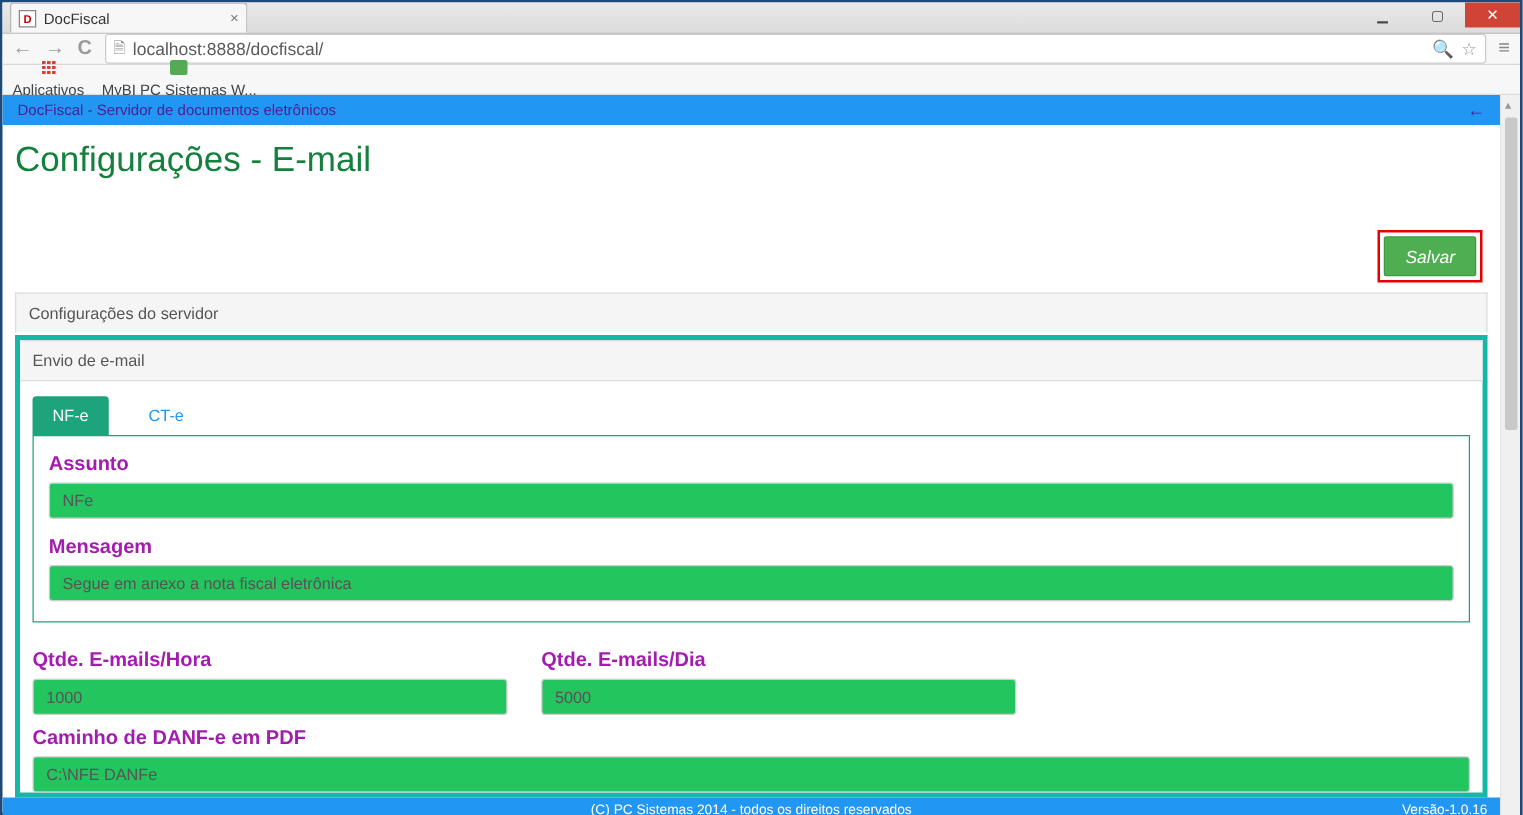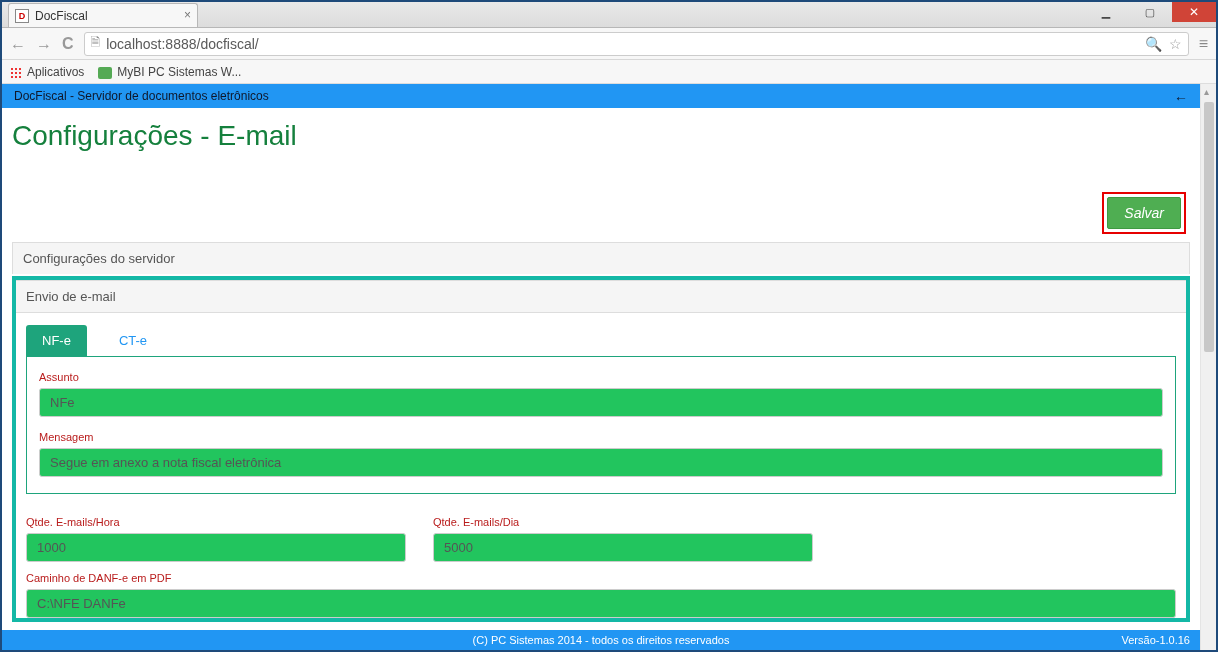--- a/index.html
+++ b/index.html
@@ -95,21 +95,21 @@
   }
   .url-box .page-icn{font-size:12px;color:#888;}
   .url-right{display:flex;gap:8px;color:#999;}
   .menu-icn{color:#888;font-size:16px;}
   
   .bookmarks {
     height:24px;background:#f7f7f7;border-bottom:1px solid #ddd;
     display:flex;align-items:center;padding:0 8px;gap:14px;
     font-size:12px;color:#444;
   }
-  .bm-item{display:flex;align-items:flex-end;gap:5px;}
+  .bm-item{display:flex;align-items:center;gap:5px;flex-direction:column;}
   .apps-icn{
     width:12px;height:12px;display:inline-block;
     background:
       radial-gradient(circle,#e33 1.2px,transparent 1.2px) 0 0/4px 4px,
       radial-gradient(circle,#3a3 1.2px,transparent 1.2px) 4px 0/4px 4px,
       radial-gradient(circle,#39f 1.2px,transparent 1.2px) 0 4px/4px 4px,
       radial-gradient(circle,#fa0 1.2px,transparent 1.2px) 4px 4px/4px 4px;
   }
   .bi-icn{width:14px;height:12px;background:#5a5;display:inline-block;border-radius:2px;}
   
@@ -129,21 +129,21 @@
   }
   .scrollbar::after{
     content:"▴";position:absolute;top:2px;left:3px;color:#999;font-size:10px;
   }
   .scrollbar::before{
     content:"";position:absolute;top:18px;left:3px;width:10px;height:250px;
     background:#c8c8c8;border-radius:2px;
   }
   
   .bluebar {
-    background:#2196f3;color:#0f172a;height:24px;
+    background:#2196f3;color:#4c1d95;height:24px;
     display:flex;align-items:center;justify-content:space-between;
     padding:0 12px;font-size:12px;
   }
   .back-arrow{font-size:14px;}
   
   .page-title {
     font-size:28px;color:#15803d;font-weight:300;
     padding:12px 10px 40px 10px;
   }
   
@@ -176,21 +176,21 @@
   }
   .xtab{
     padding:8px 16px;font-size:13px;
     border-top-left-radius:3px;border-top-right-radius:3px;
   }
   .xtab.active{background:#1ea47c;color:#fff;}
   .xtab.inactive{color:#2196f3;background:transparent;}
   .tab-content{
     border:1px solid #1ea47c;margin:0 10px 12px 10px;padding:10px 12px 16px 12px;
   }
-  .fld-label{font-weight:normal;color:#b91c1c;font-size:11px;margin:4px 0 5px 0;}
+  .fld-label{font-weight:bold;color:#a21caf;font-size:16px;margin:4px 0 5px 0;}
   .fld-input{
     width:100%;border:1px solid #ccc;border-radius:3px;
     padding:6px 10px;font-size:13px;color:#555;background:#22c55e;
     font-family:inherit;
   }
   .row2{display:flex;gap:27px;padding:6px 10px 0 10px;}
   .col{flex:0 0 380px;}
   .below{padding:6px 10px 0 10px;}
   
   .footer{

